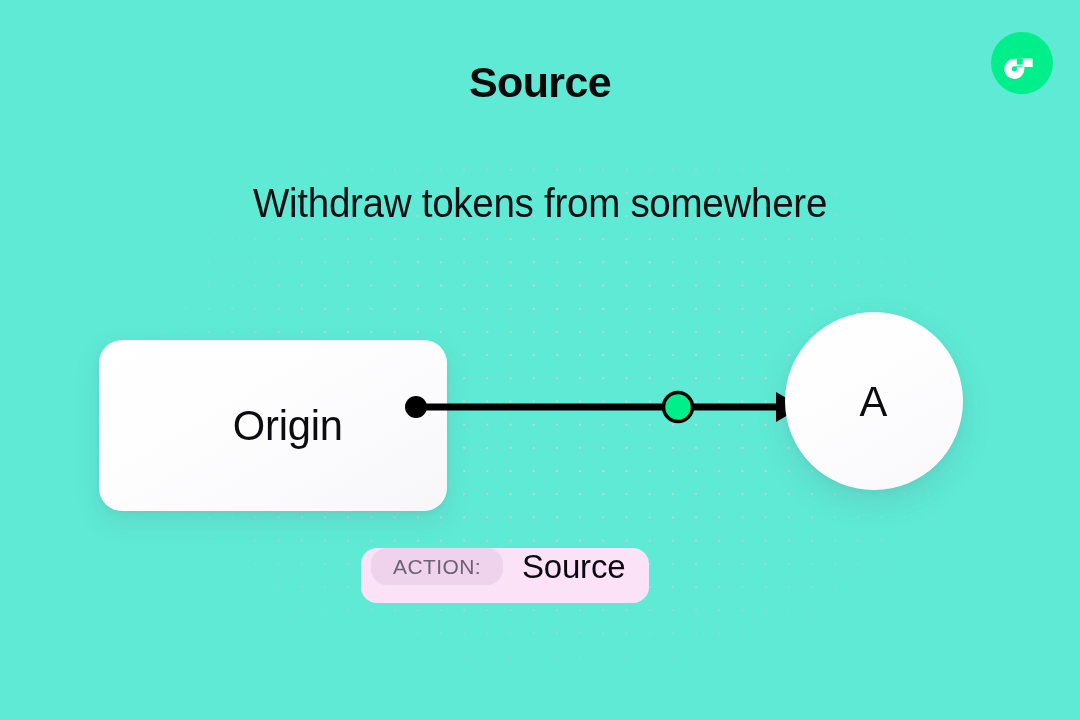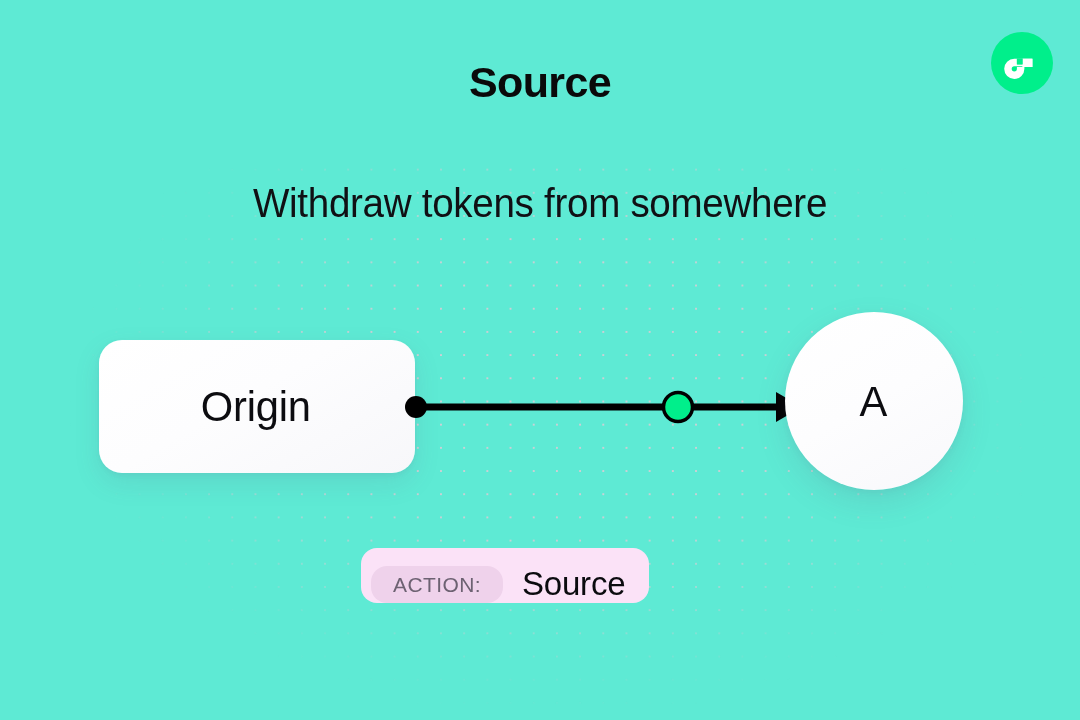--- a/index.html
+++ b/index.html
@@ -82,28 +82,29 @@
     width: 62px;
     height: 62px;
   }
 
   
   .node-origin {
     position: absolute;
     left: 99px;
     top: 340px;
     width: 316px;
-    height: 133px;
+    height: 171px;
     border-radius: 23px;
     background: linear-gradient(150deg, #ffffff 0%, #fdfdfe 45%, #f7f7fa 100%);
     box-shadow: 0 10px 26px rgba(96, 96, 130, 0.13),
                 0 2px 5px rgba(96, 96, 130, 0.07);
     display: flex;
     align-items: center;
     justify-content: center;
+    padding-left: 32px;
   }
   .node-origin-label {
     font-size: 43px;
     font-weight: 300;
     color: #0c0c10;
     letter-spacing: -0.2px;
     transform: translateX(-1px) scaleX(0.97);
   }
 
   .node-a {
@@ -139,21 +140,21 @@
 
   
   .action-badge {
     position: absolute;
     left: 361px;
     top: 548px;
     height: 55px;
     border-radius: 16px;
     background: #fbe2f7;
     display: flex;
-    align-items: flex-end;
+    align-items: flex-start;
     padding: 0 24px 0 10px;
     box-sizing: border-box;
   }
   .action-key {
     background: #efd2eb;
     border-radius: 16px;
     height: 37px;
     display: flex;
     align-items: center;
     padding: 0 22px;

